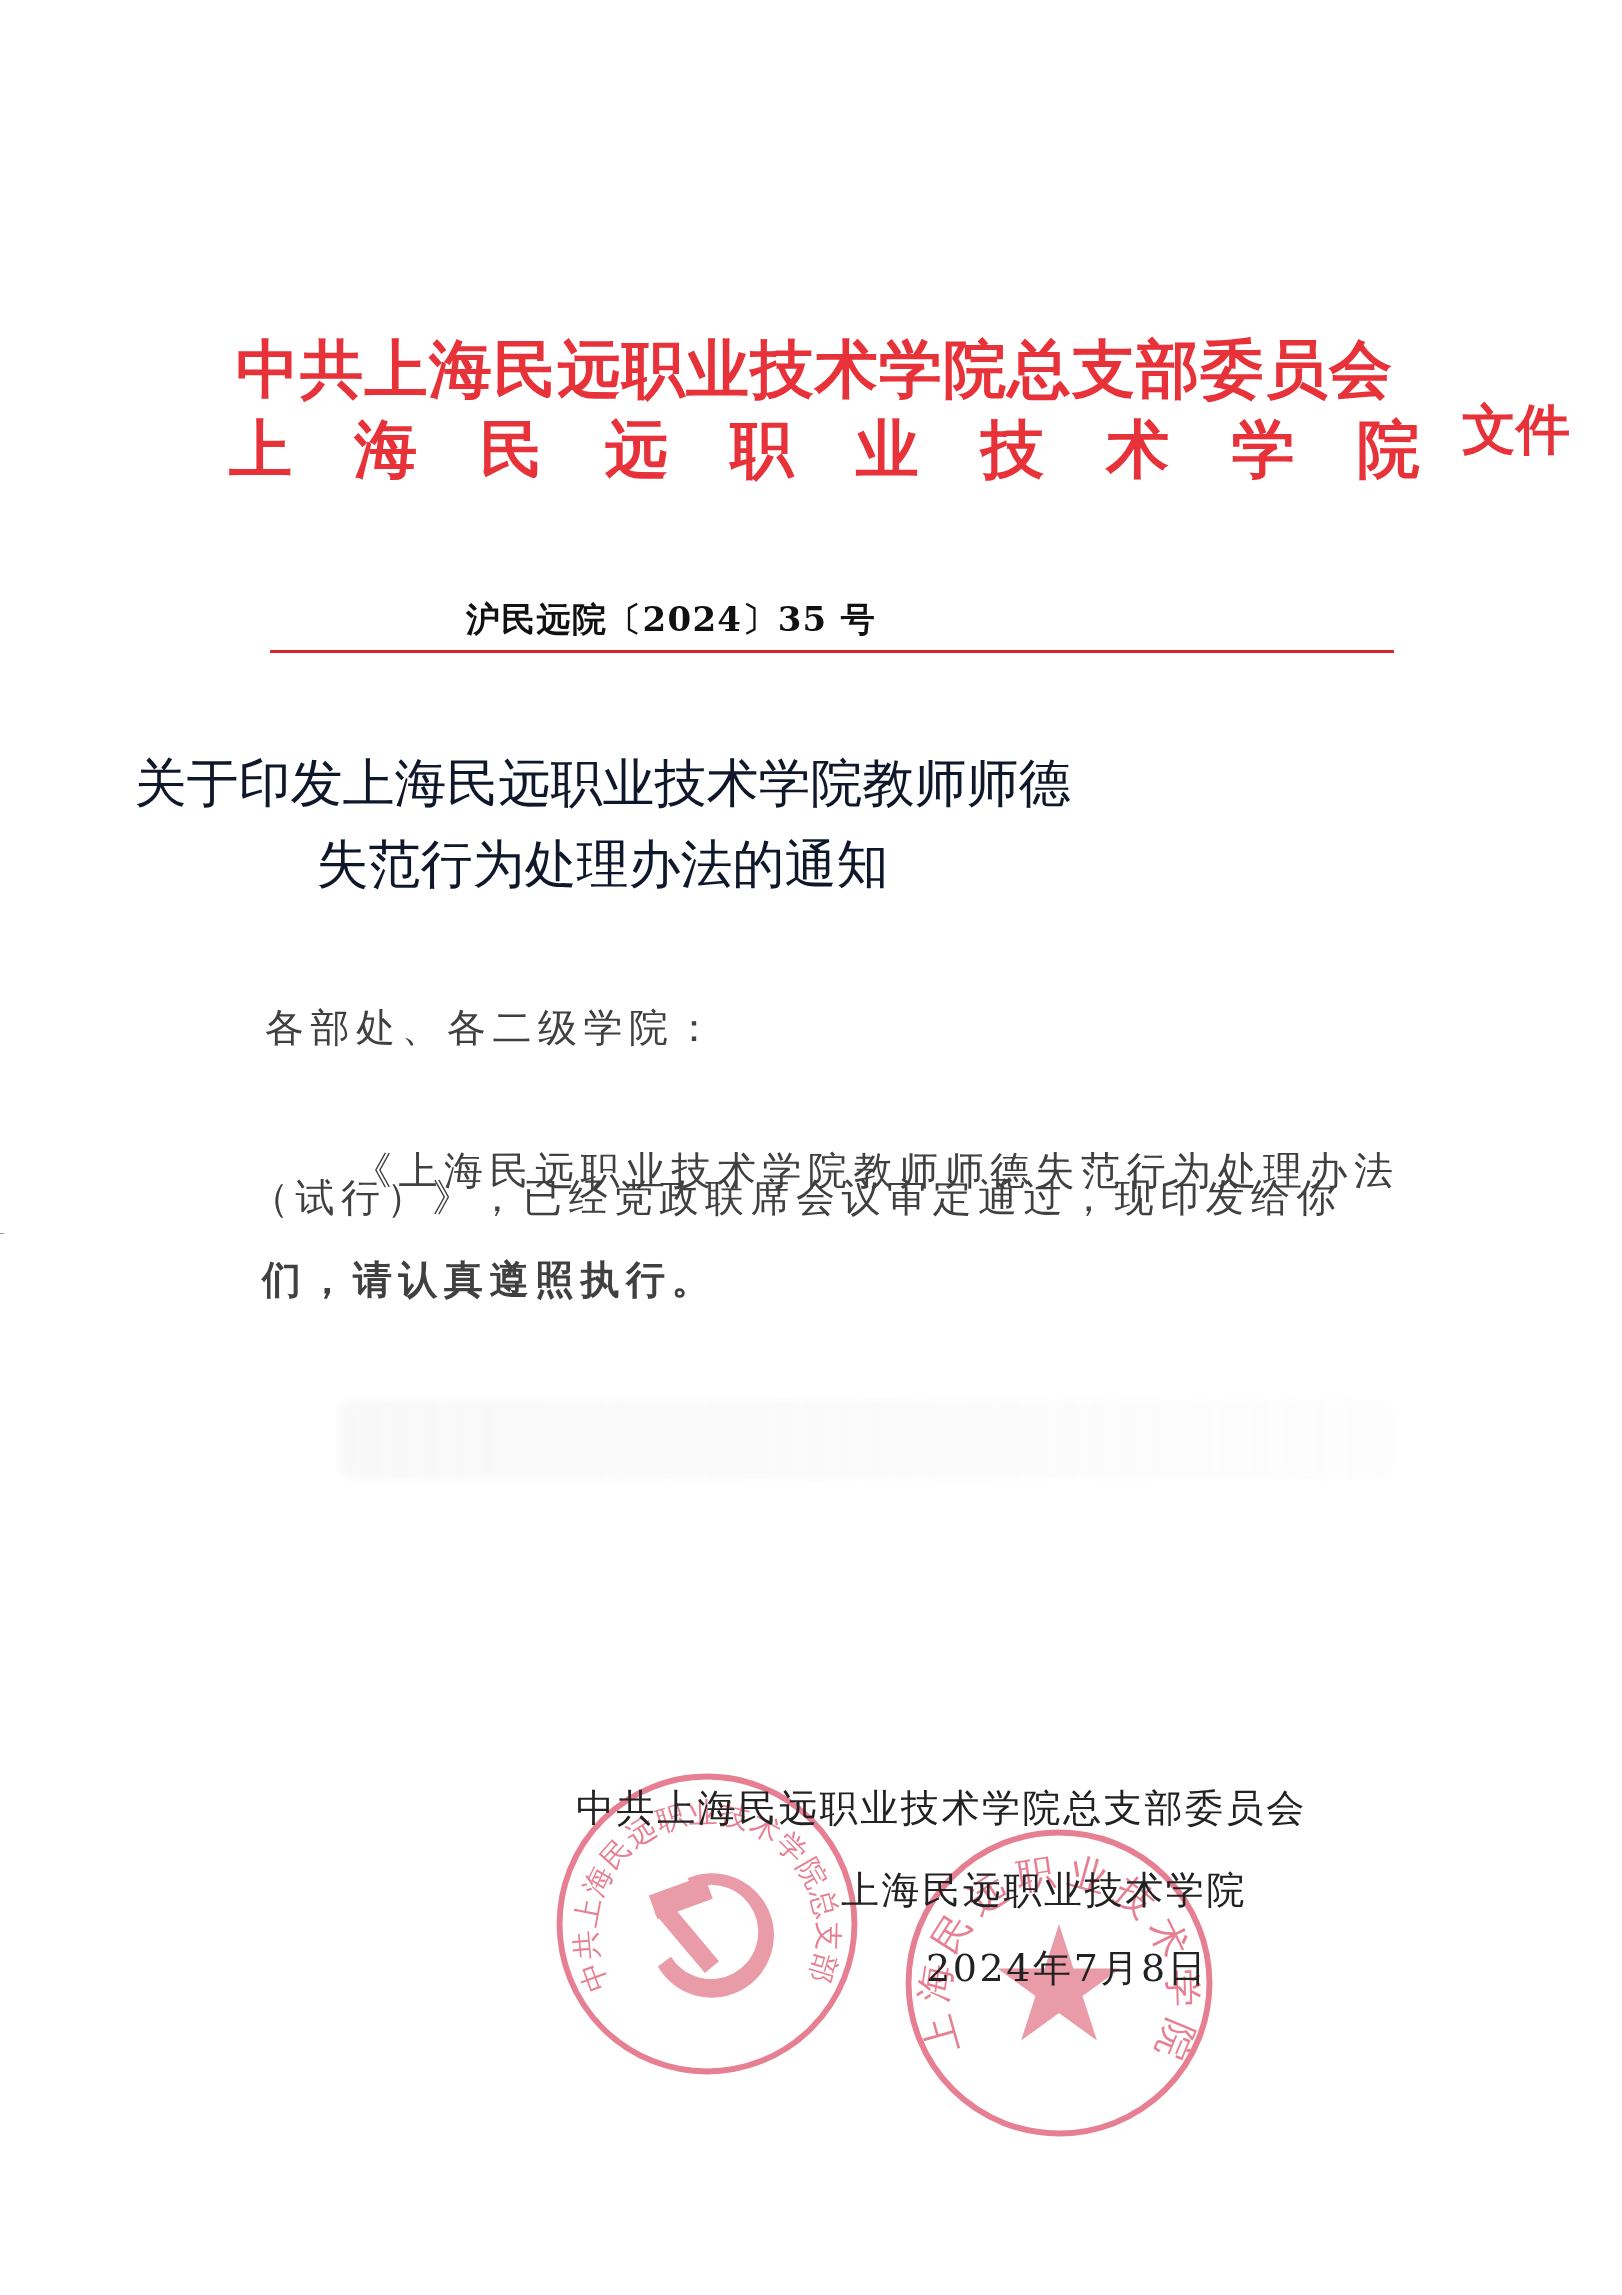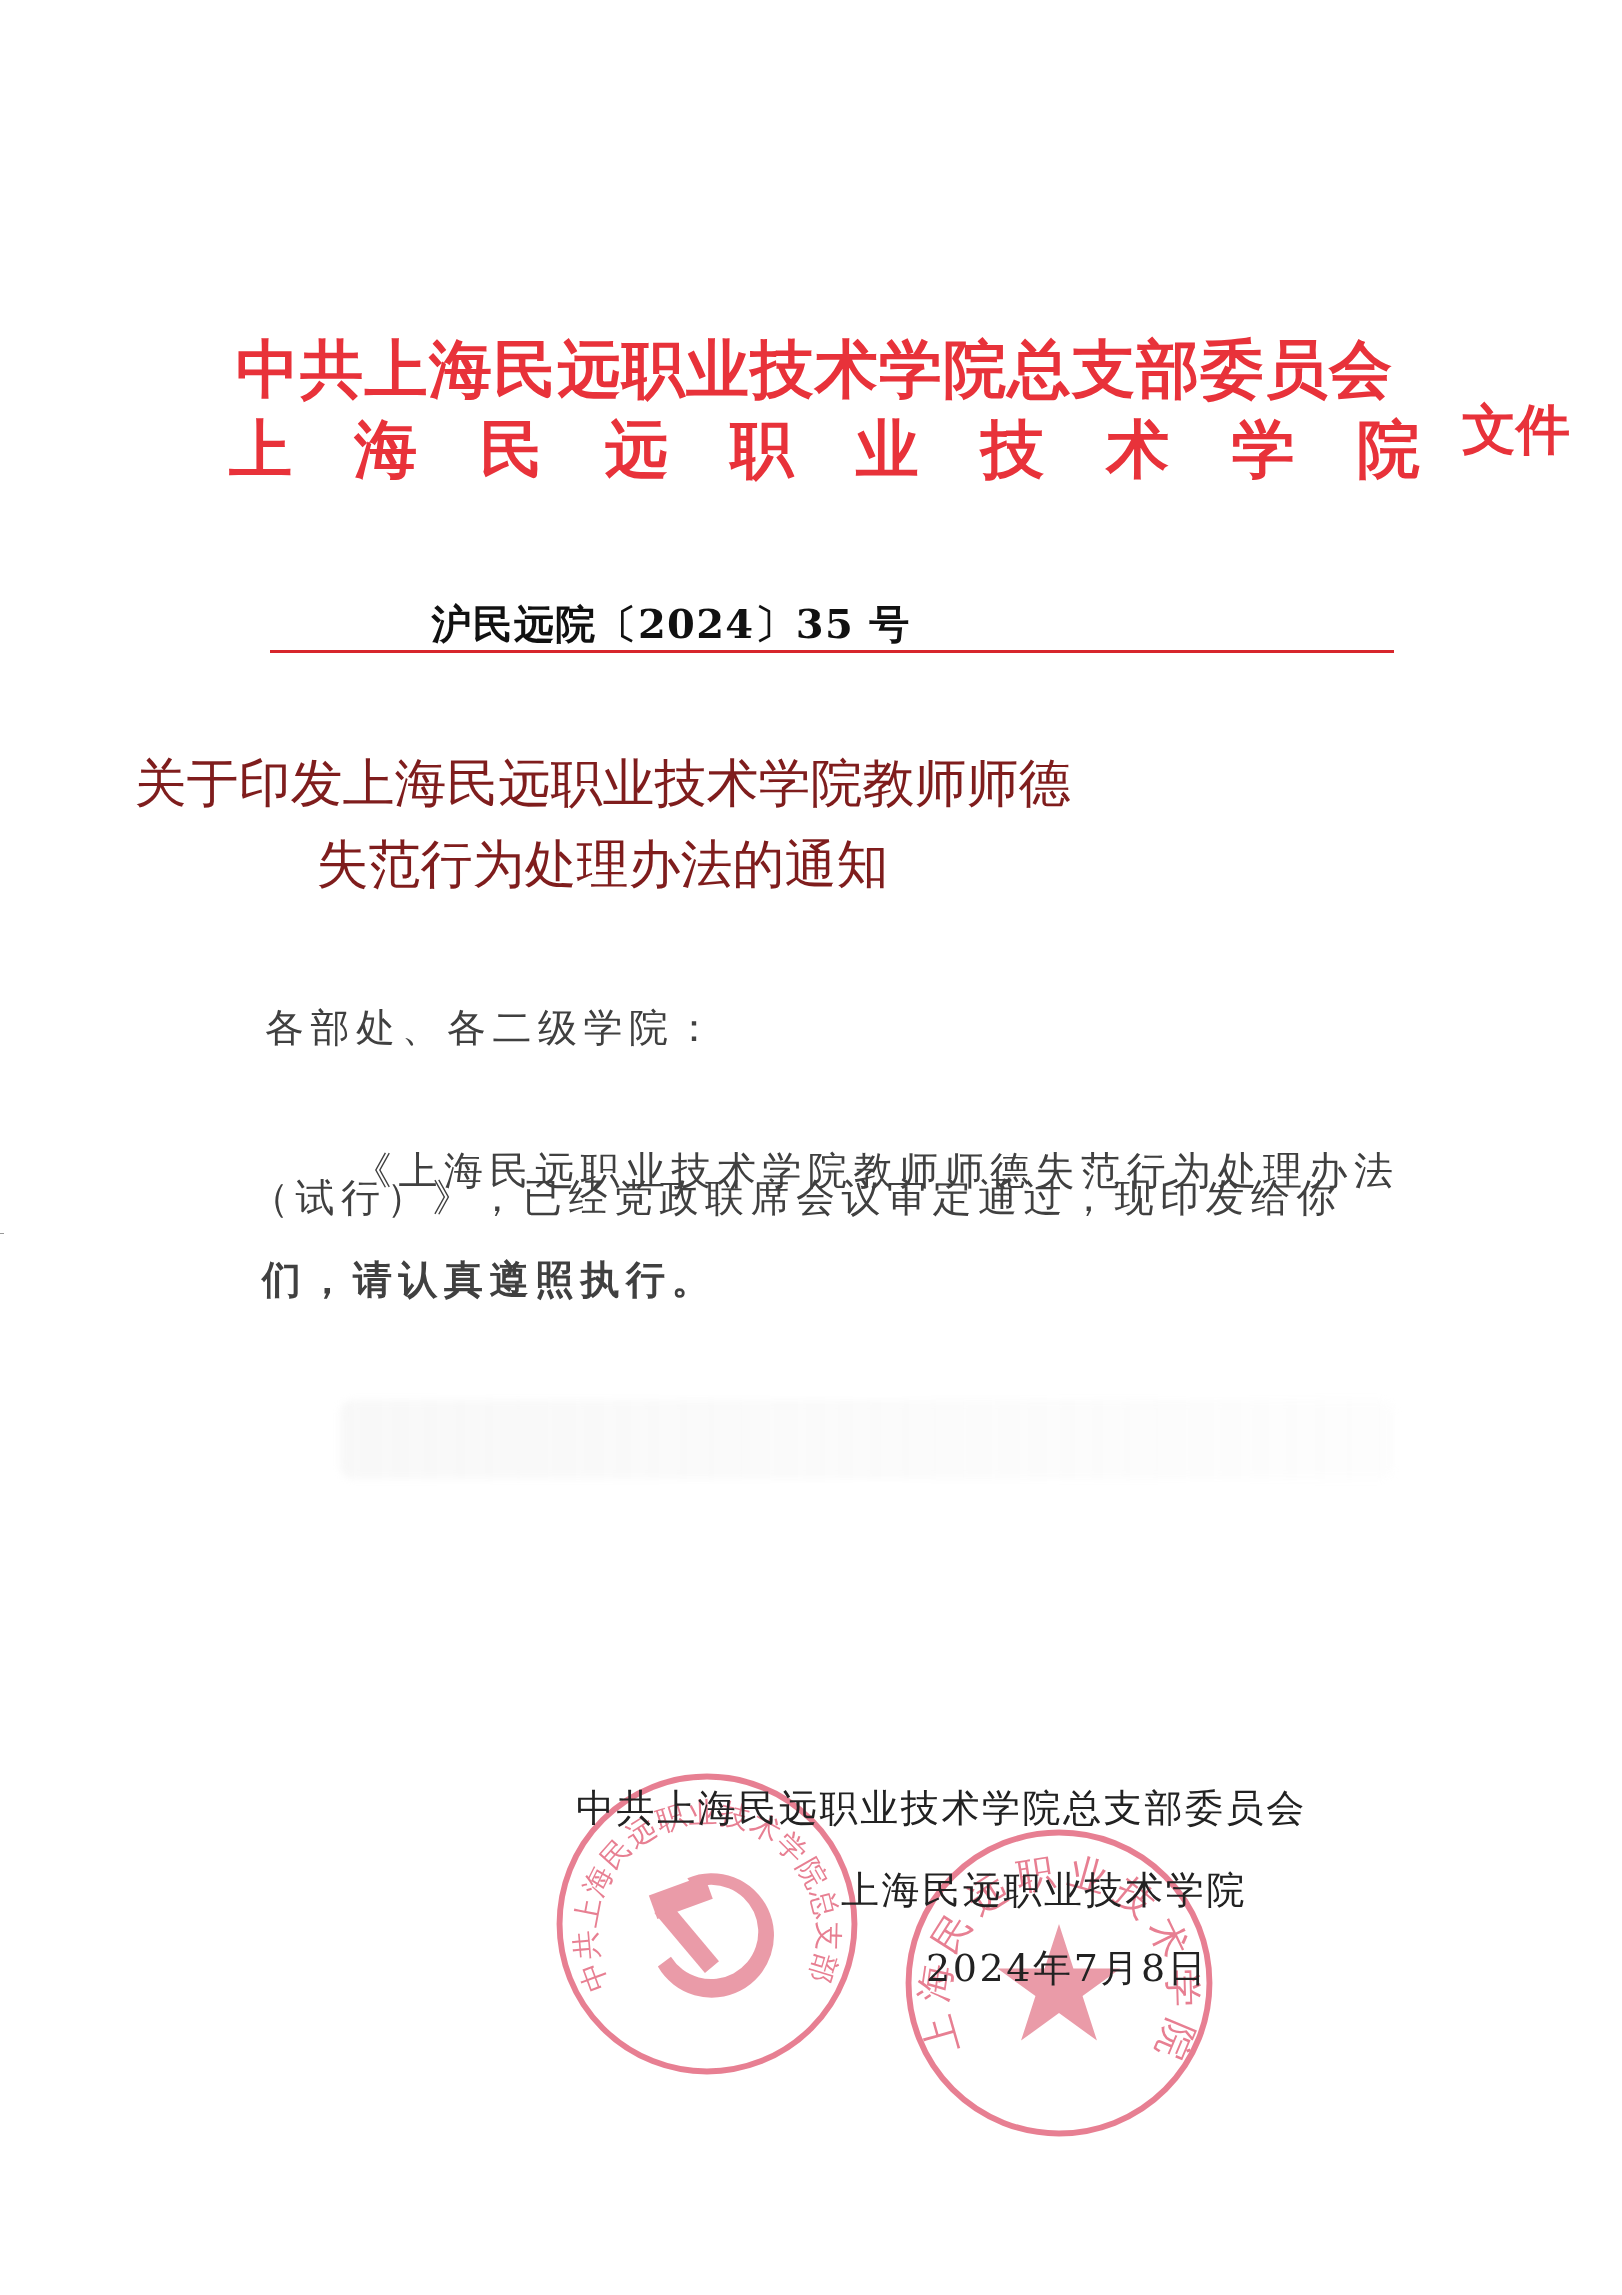--- a/index.html
+++ b/index.html
@@ -3,23 +3,23 @@
   <meta charset="utf-8">
   <style>
     html, body { margin:0; padding:0; background:#ffffff; }
     body { width:1623px; height:2295px; position:relative; overflow:hidden; font-family:"DejaVu Sans", sans-serif; }
     .abs { position:absolute; }
     .red-header { color:#e8323a; font-weight:bold; font-family:"DejaVu Sans", sans-serif; white-space:nowrap; }
     #hdr-line1 { left:236px; top:327px; font-size:63px; letter-spacing:1.3px; }
     #hdr-line2 { left:229px; top:407px; width:1191px; font-size:63px; display:flex; justify-content:space-between; }
     #hdr-line2 span { display:inline-block; }
     #hdr-suffix { left:1462px; top:366px; font-size:54px;margin-top:28px; }
-    #docnum { left:0; width:1460px; top:597px; text-align:center; font-family:"DejaVu Serif", serif; font-weight:bold; font-size:40px; color:#111; letter-spacing:1.3px; padding-right:118px; box-sizing:border-box; }
+    #docnum { left:0; width:1460px; top:597px; text-align:center; font-family:"DejaVu Serif", serif; font-weight:bold; font-size:34px; color:#111; letter-spacing:1.3px; padding-right:118px; box-sizing:border-box; }
     #docnum-rule { left:270px; top:650px; width:1124px; height:3.3px; background:#d7262c; }
-    .title { left:0; width:1323px; text-align:center; font-family:"DejaVu Sans", sans-serif; font-weight:300; font-size:52px; color:#7f1d1d; padding-right:118px; box-sizing:border-box; }
+    .title { left:0; width:1323px; text-align:center; font-family:"DejaVu Sans", sans-serif; font-weight:300; font-size:52px; color:#0f172a; padding-right:118px; box-sizing:border-box; }
     #title1 { top:749px; }
     #title2 { top:830px; }
     .body-text { font-family:"DejaVu Sans", sans-serif; font-size:39px; color:#404040; white-space:nowrap; letter-spacing:6.5px; }
     #salutation { left:265px; top:1001px; }
     #p1 { left:353px; top:1144px; }
     #p2 { left:250px; top:1171px;font-family:Liberation Mono, monospace; }
     #p3 { left:262px; top:1253px;font-weight:bold; }
     .sig { font-family:"DejaVu Serif", serif; font-size:38px; color:#222; white-space:nowrap; letter-spacing:2.6px; z-index:3; }
     #sig1 { left:576px; top:1783px; }
     #sig2 { left:841px; top:1865px; }

